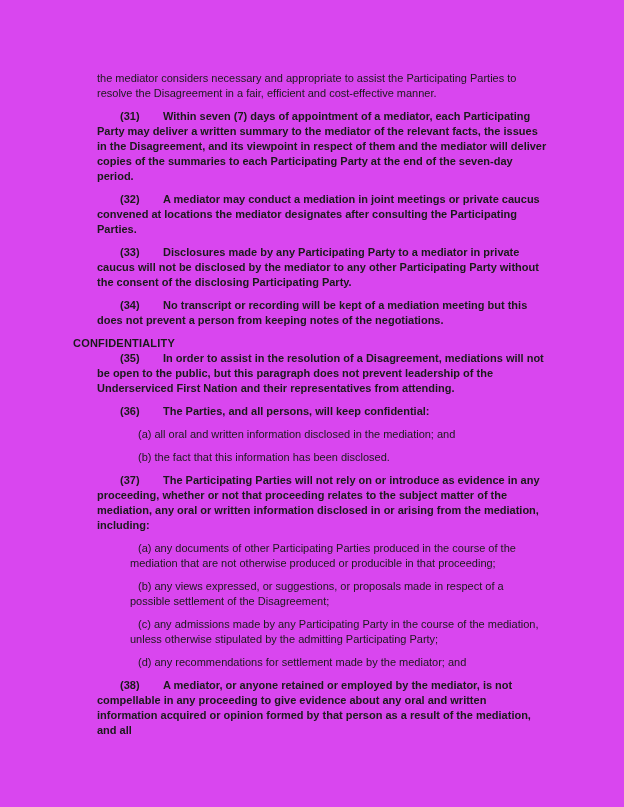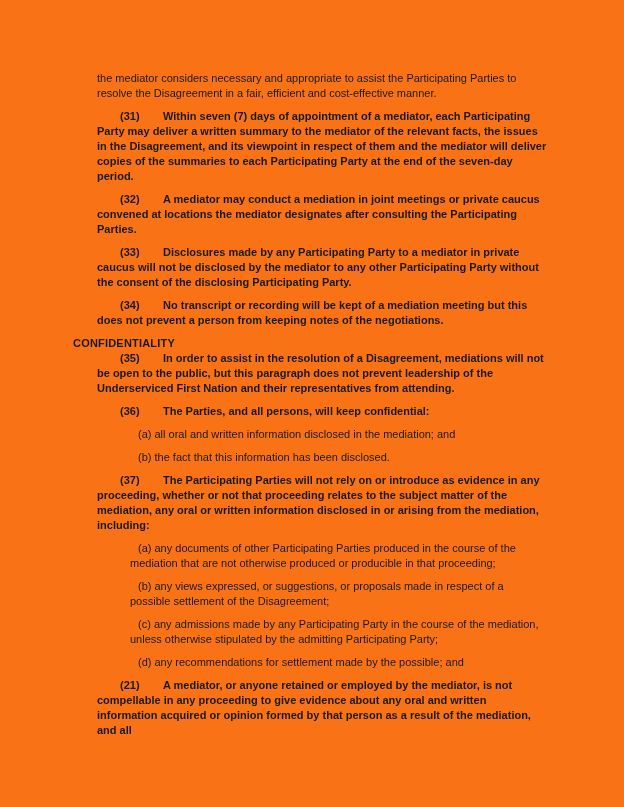--- a/index.html
+++ b/index.html
@@ -5,21 +5,21 @@
   html, body {
     margin: 0;
     padding: 0;
     background: #ffffff;
   }
   .page {
     position: relative;
     width: 624px;
     height: 807px;
     box-sizing: border-box;
-    background: #f97316;
+    background: #d946ef;
     color: #1a1a1a;
     font-family: "Liberation Sans", "DejaVu Sans", sans-serif;
     font-size: 11px;
     line-height: 15px;
     padding: 71px 0 0 73px;
     overflow: hidden;
     -webkit-font-smoothing: antialiased;
   }
   .block {
     margin: 0 0 8px 24px;
@@ -72,18 +72,18 @@
   <p class="block subitem">(b) the fact that this information has been disclosed.</p>
 
   <p class="block numbered"><span class="pnum">(37)</span><span>The Participating Parties will not rely on or introduce as evidence in any proceeding, whether or not that proceeding relates to the subject matter of the mediation, any oral or written information disclosed in or arising from the mediation, including:</span></p>
 
   <p class="block subitem">(a) any documents of other Participating Parties produced in the course of the mediation that are not otherwise produced or producible in that proceeding;</p>
 
   <p class="block subitem">(b) any views expressed, or suggestions, or proposals made in respect of a possible settlement of the Disagreement;</p>
 
   <p class="block subitem">(c) any admissions made by any Participating Party in the course of the mediation, unless otherwise stipulated by the admitting Participating Party;</p>
 
-  <p class="block subitem">(d) any recommendations for settlement made by the possible; and</p>
+  <p class="block subitem">(d) any recommendations for settlement made by the mediator; and</p>
 
 
-  <p class="block numbered"><span class="pnum">(21)</span><span>A mediator, or anyone retained or employed by the mediator, is not compellable in any proceeding to give evidence about any oral and written information acquired or opinion formed by that person as a result of the mediation, and all</span></p>
+  <p class="block numbered"><span class="pnum">(38)</span><span>A mediator, or anyone retained or employed by the mediator, is not compellable in any proceeding to give evidence about any oral and written information acquired or opinion formed by that person as a result of the mediation, and all</span></p>
 
 </div>
 
 </body></html>

